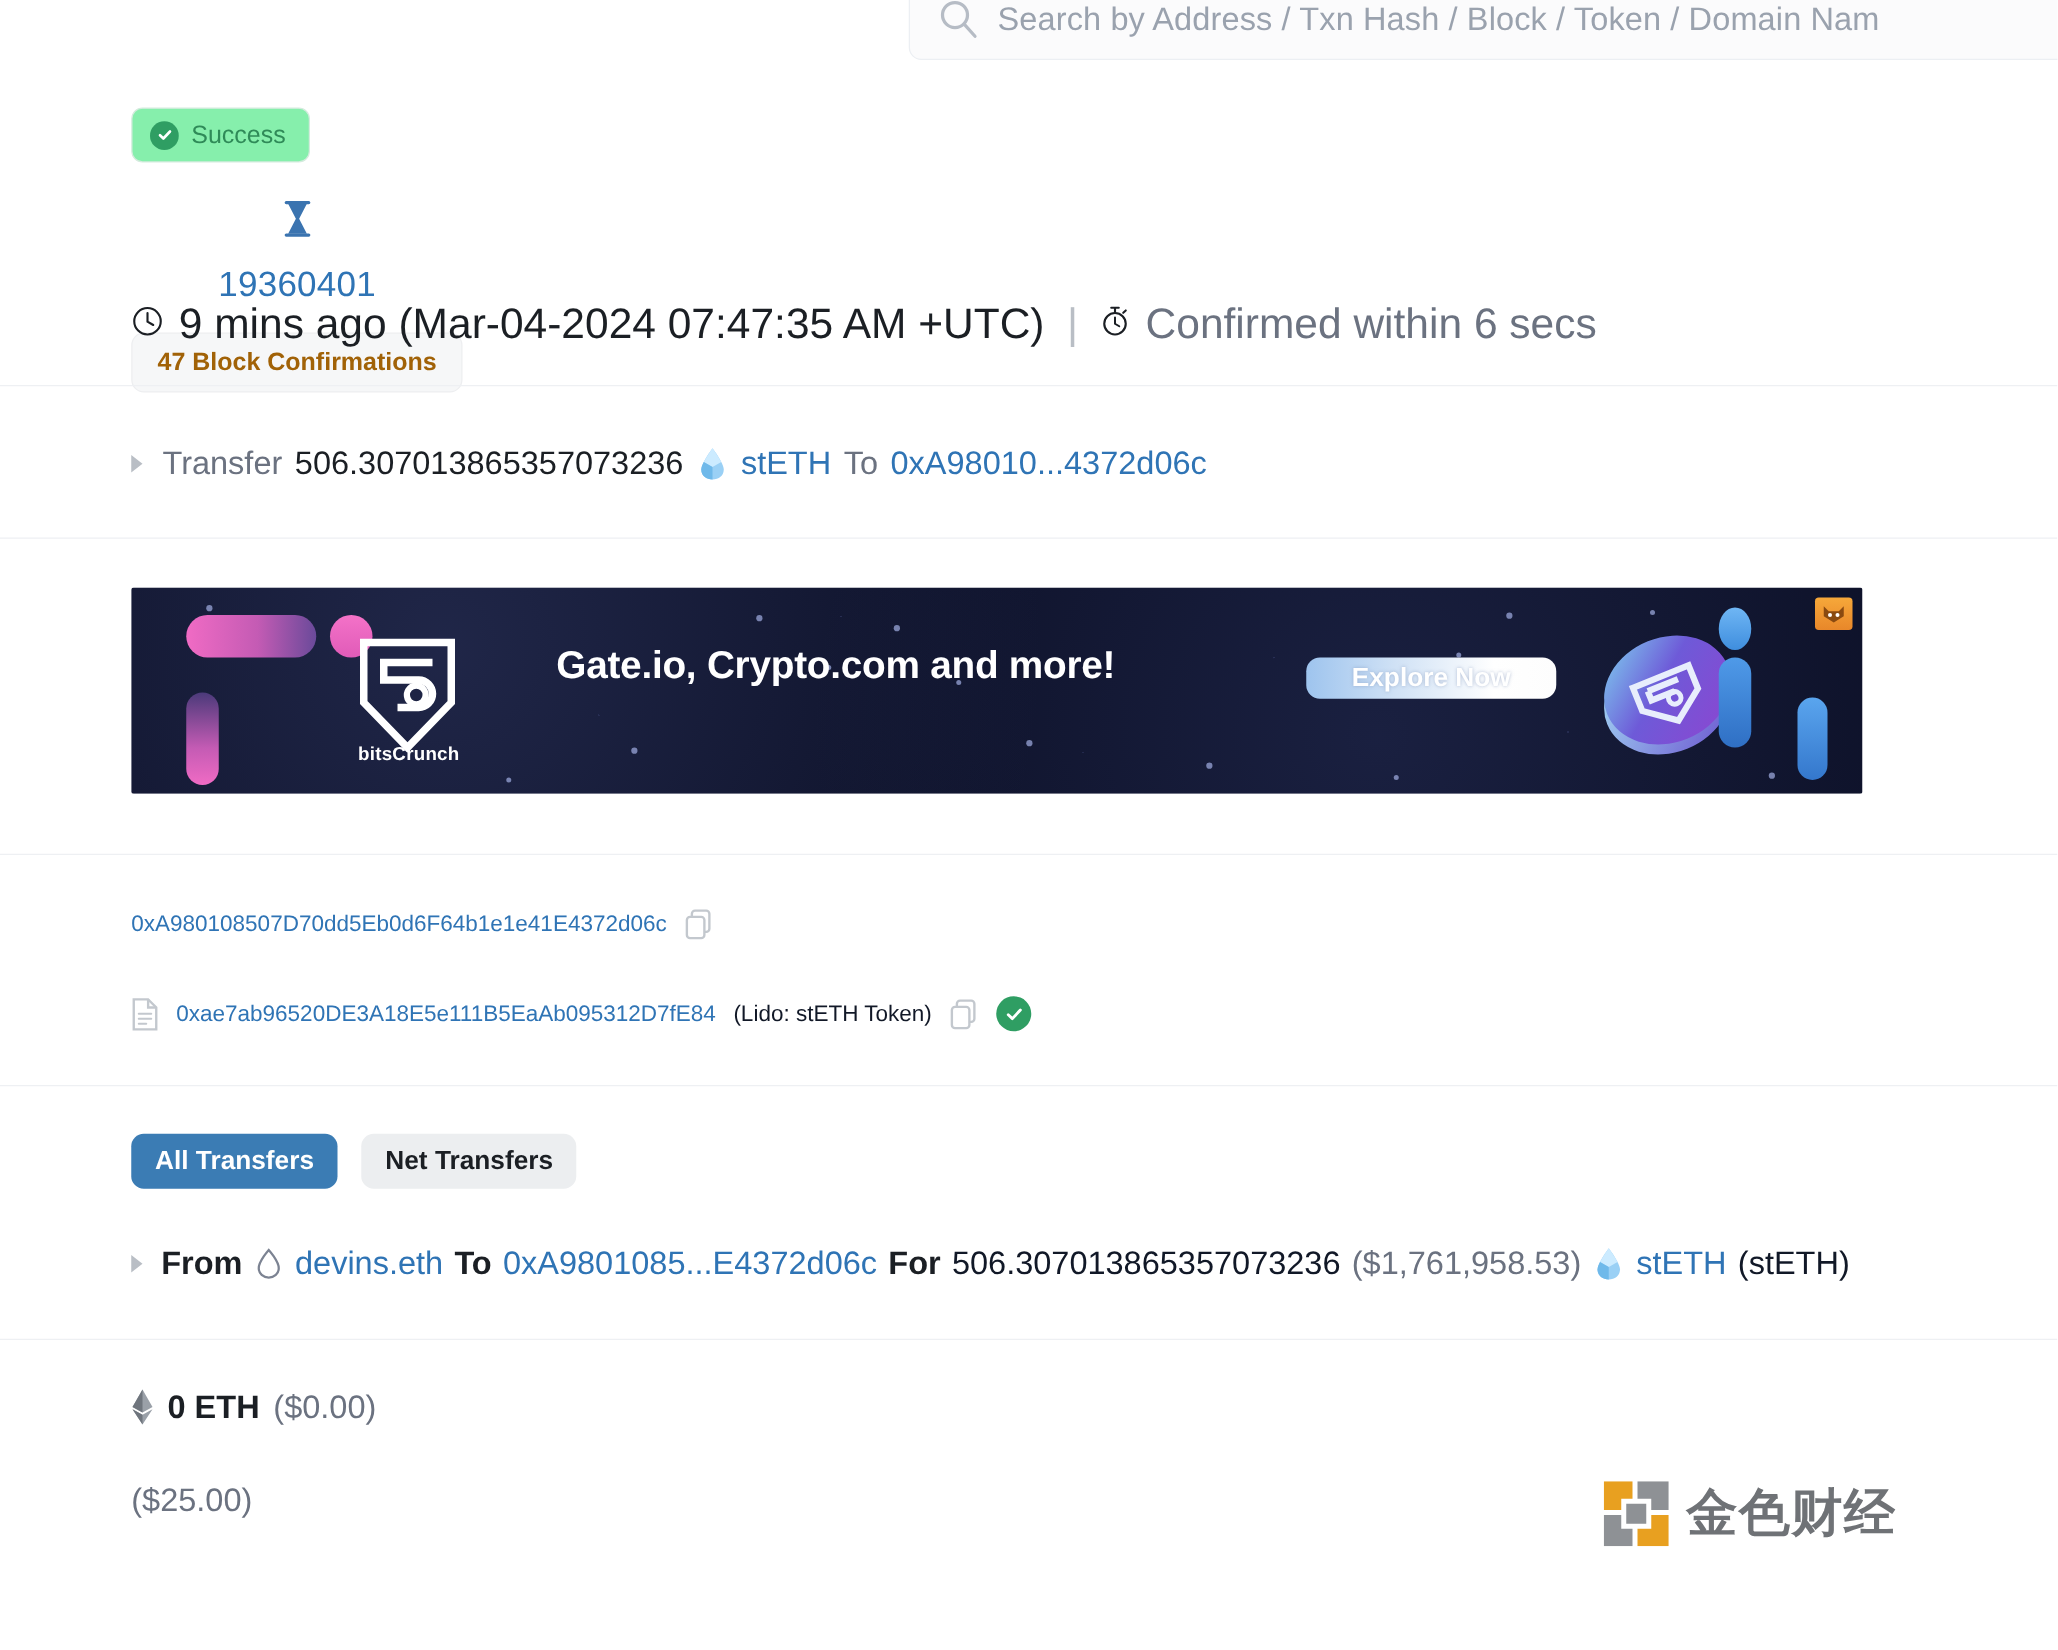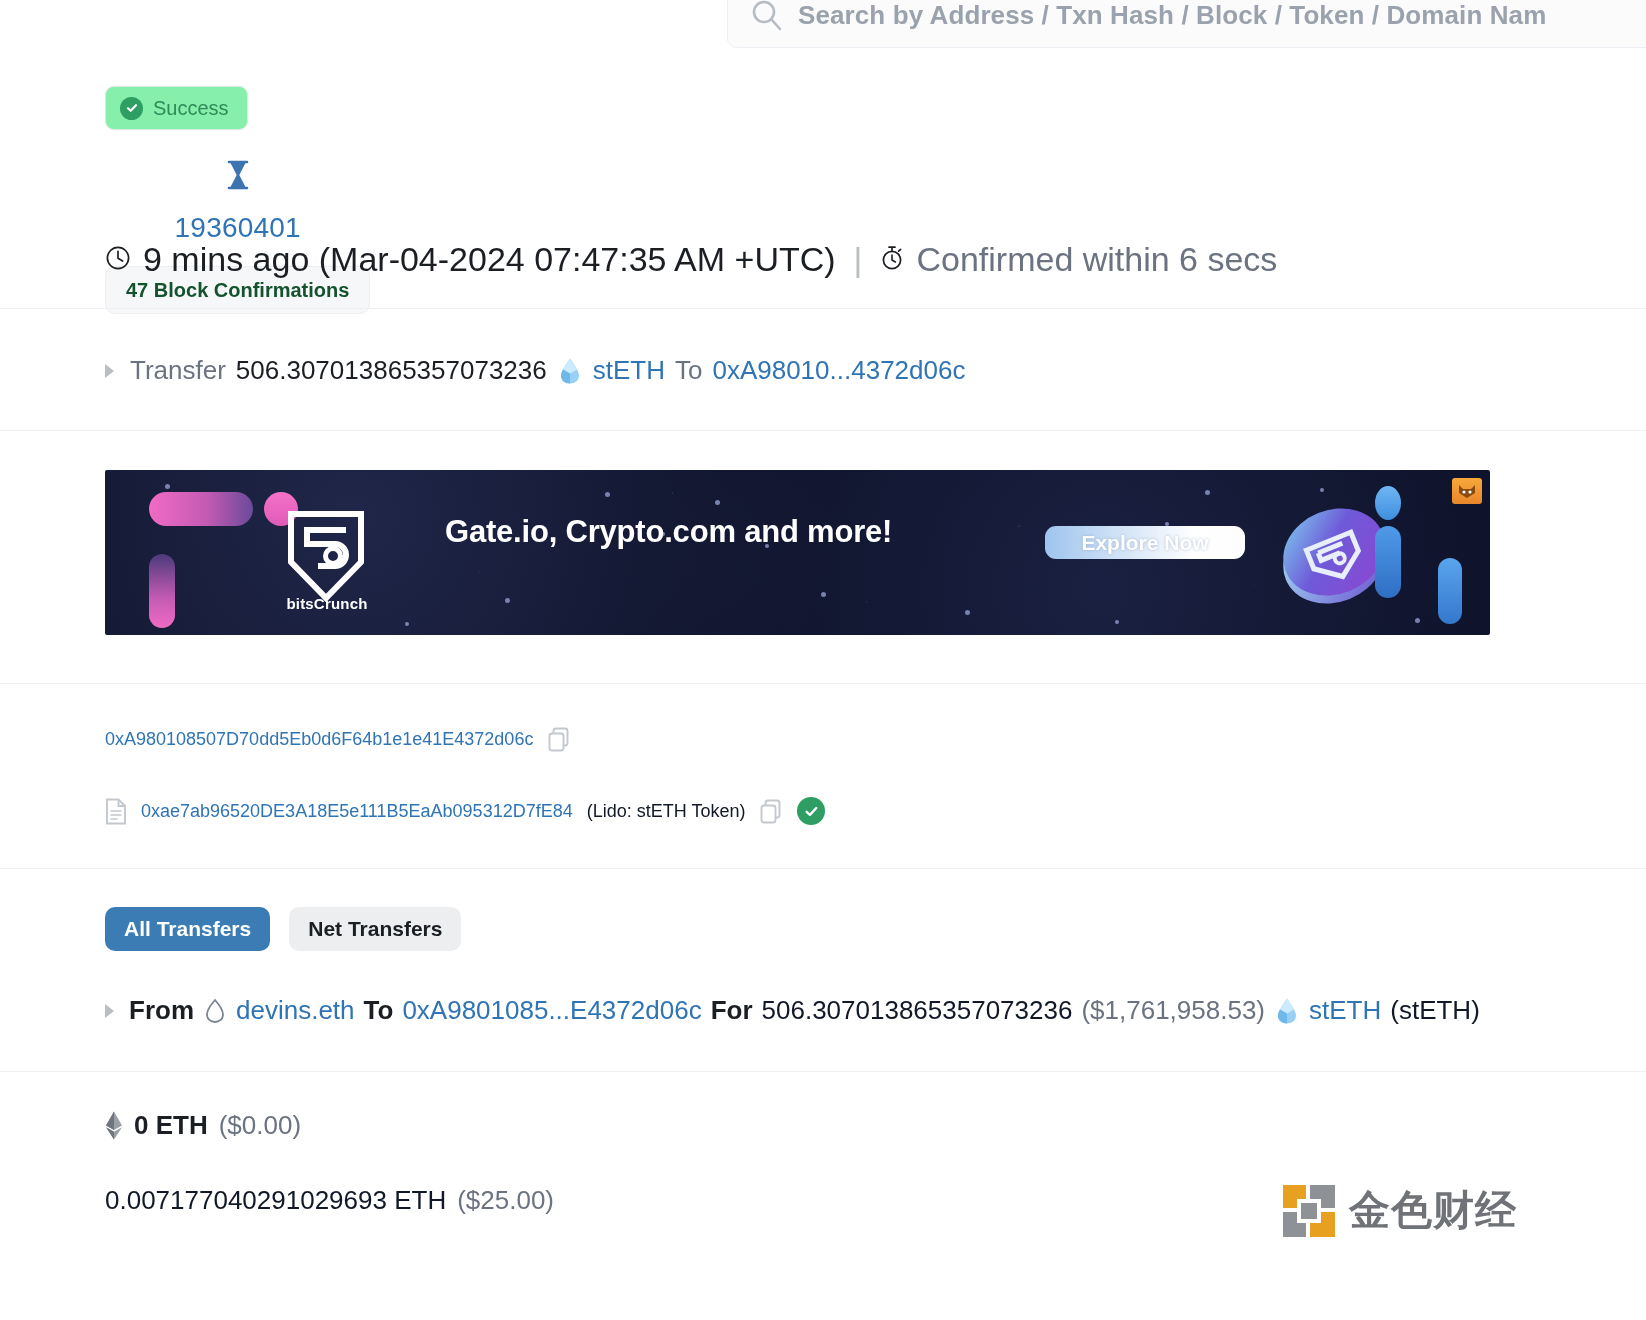--- a/index.html
+++ b/index.html
@@ -8,21 +8,20 @@
     background:#ffffff;
     font-family:"Liberation Sans","DejaVu Sans",sans-serif;
     color:#111827;
     overflow:hidden;
     position:relative;
   }
   
   .topbar{
     position:absolute;left:0;top:0;width:1474px;height:56px;
     background:#ffffff;
-    font-weight:bold;
   }
   .searchbox{
     position:absolute;left:727px;top:-18px;width:960px;height:66px;
     background:#fbfbfc;border:1px solid #eceff3;border-radius:10px;
     display:flex;align-items:center;gap:14px;padding-left:22px;box-sizing:border-box;
     overflow:hidden;
   }
   .searchbox .mag{flex:none;width:34px;height:34px;position:relative;}
   .searchbox .mag svg{display:block;}
   .search-ph{
@@ -42,21 +41,21 @@
     display:flex;align-items:center;justify-content:center;flex:none;}
   .check-circle svg{display:block;}
 
   
   .blockrow{position:absolute;left:105px;top:160px;display:flex;align-items:center;gap:22px;flex-direction:column;}
   .hourglass{width:26px;height:30px;flex:none;}
   .blocknum{font-size:28px;color:#2f74b5;letter-spacing:.2px;}
   .confirm-pill{
     background:#f6f7f8;border:1px solid #edeef0;border-radius:10px;
     height:48px;display:flex;align-items:center;padding:0 20px;box-sizing:border-box;
-    font-size:20px;font-weight:bold;color:#14532d;
+    font-size:20px;font-weight:bold;color:#a16207;
   }
 
   
   .timerow{position:absolute;left:105px;top:240px;display:flex;align-items:center;gap:12px;
     font-size:34px;color:#1b1f24;white-space:nowrap;}
   .timerow .sep{color:#b9bec5;padding:0 6px;}
   .ico-clock,.ico-stopwatch{flex:none;}
 
   
   .transferrow{position:absolute;left:105px;top:355px;display:flex;align-items:center;gap:10px;
@@ -399,21 +398,20 @@
       <path d="M9 0.5 L9 19 L1 14.5 Z" fill="#6f757d"></path>
       <path d="M9 20.8 L17 16.3 L9 28.5 L1 16.3 Z" fill="#9aa0a8"></path>
       <path d="M9 20.8 L9 28.5 L1 16.3 Z" fill="#6f757d"></path>
     </svg>
   </span>
   <span class="bold">0 ETH</span>
   <span class="muted">($0.00)</span>
 </div>
 
 <div class="ethrow" style="top:1185px;">
-  <span>0.007177040291029693 ETH</span>
   <span class="muted">($25.00)</span>
 </div>
 
 <div class="watermark">
   <span class="wm-mark">
     <svg width="52" height="52" viewBox="0 0 52 52">
       <rect x="0" y="0" width="23" height="23" fill="#e8a020"></rect>
       <rect x="27" y="0" width="25" height="23" fill="#8e9195"></rect>
       <rect x="0" y="27" width="23" height="25" fill="#8e9195"></rect>
       <rect x="27" y="27" width="25" height="25" fill="#e8a020"></rect>

